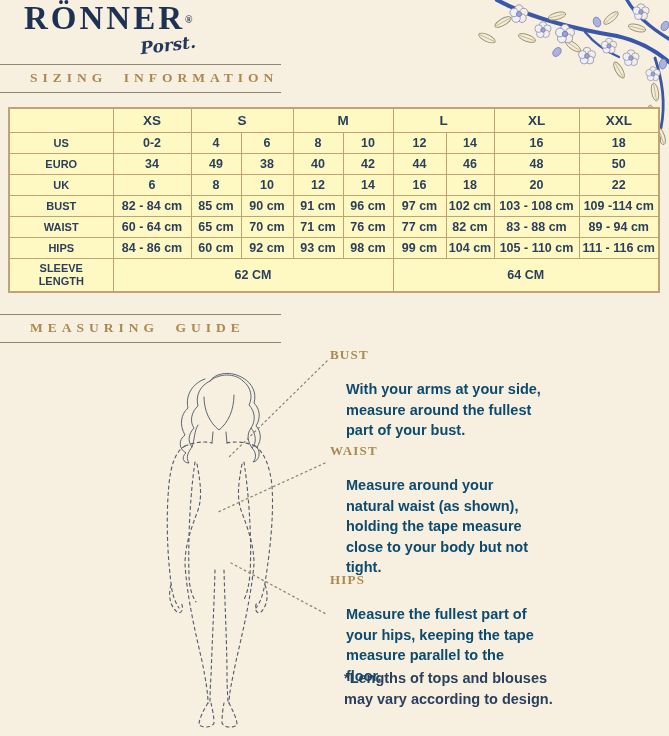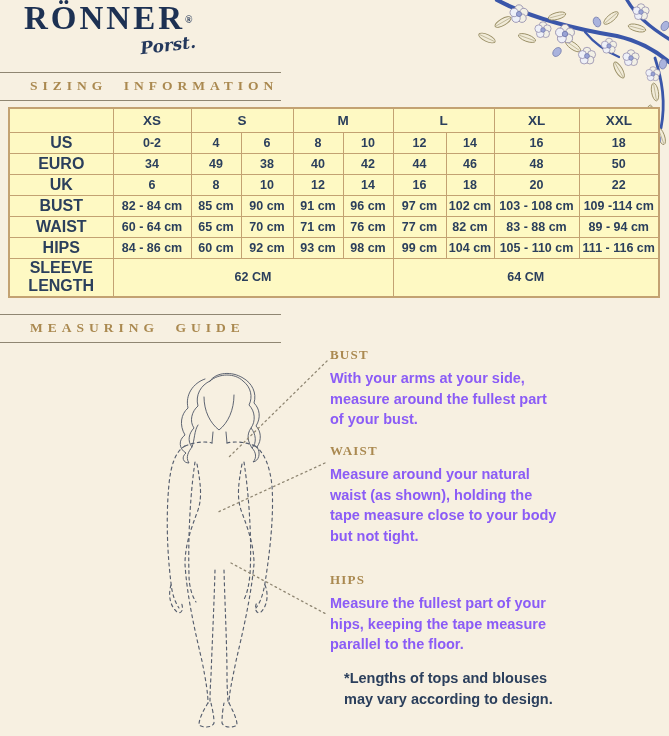--- a/index.html
+++ b/index.html
@@ -23,47 +23,47 @@
   .floral{position:absolute;right:0;top:0;}
   
   .rule-heading{
     position:absolute;left:0;width:281px;box-sizing:border-box;
     border-top:1px solid #8f8672;border-bottom:1px solid #8f8672;
     padding:5px 0 6px 30px;
     font-family:"Liberation Serif",serif;font-weight:700;
     font-size:13.5px;letter-spacing:5px;word-spacing:8px;color:#aa8950;
     white-space:nowrap;
   }
-  #heading-sizing{top:72px;}
+  #heading-sizing{top:64px;}
   #heading-measuring{top:314px;}
   
   .size-table{
     position:absolute;left:8px;top:107px;width:650px;
     border-collapse:collapse;background:#fef9c3;
     color:#2b3f5c;font-weight:700;table-layout:fixed;
     border:2px solid #c3a272;
   }
   .size-table td{
     border:1px solid #c3a272;text-align:center;vertical-align:middle;
     font-size:12.5px;padding:0 1px;overflow:hidden;white-space:nowrap;
   }
   .size-table tr.h td{font-size:13.5px;height:23px;}
   .size-table tr.r td{height:20px;}
   .size-table tr.s td{height:32px;}
-  .size-table td.lbl{font-size:16px;}
+  .size-table td.lbl{font-size:11px;}
   .size-table tr.s td.lbl{white-space:normal;line-height:1.15;padding:0 14px;}
   
   .guide-block{position:absolute;left:330px;width:228px;}
   .guide-title{
     font-family:"Liberation Serif",serif;font-weight:700;
     font-size:13px;letter-spacing:1.2px;color:#aa8950;margin:0 0 5px 0;
   }
   .guide-text{
-    margin:0;font-size:14.5px;font-weight:700;line-height:1.42;
-    color:#8b5cf6;
+    margin:16px;font-size:14.5px;font-weight:700;line-height:1.42;
+    color:#0c4a6e;
   }
   #guide-bust{top:347px;}
   #guide-waist{top:443px;}
   #guide-hips{top:572px;}
   .footnote{
     position:absolute;left:344px;top:668px;width:232px;
     font-size:14.5px;font-weight:700;line-height:1.42;color:#2b3f5c;
   }
   .sketch{position:absolute;left:115px;top:345px;pointer-events:none;}
   .connectors{position:absolute;left:0;top:0;pointer-events:none;}

